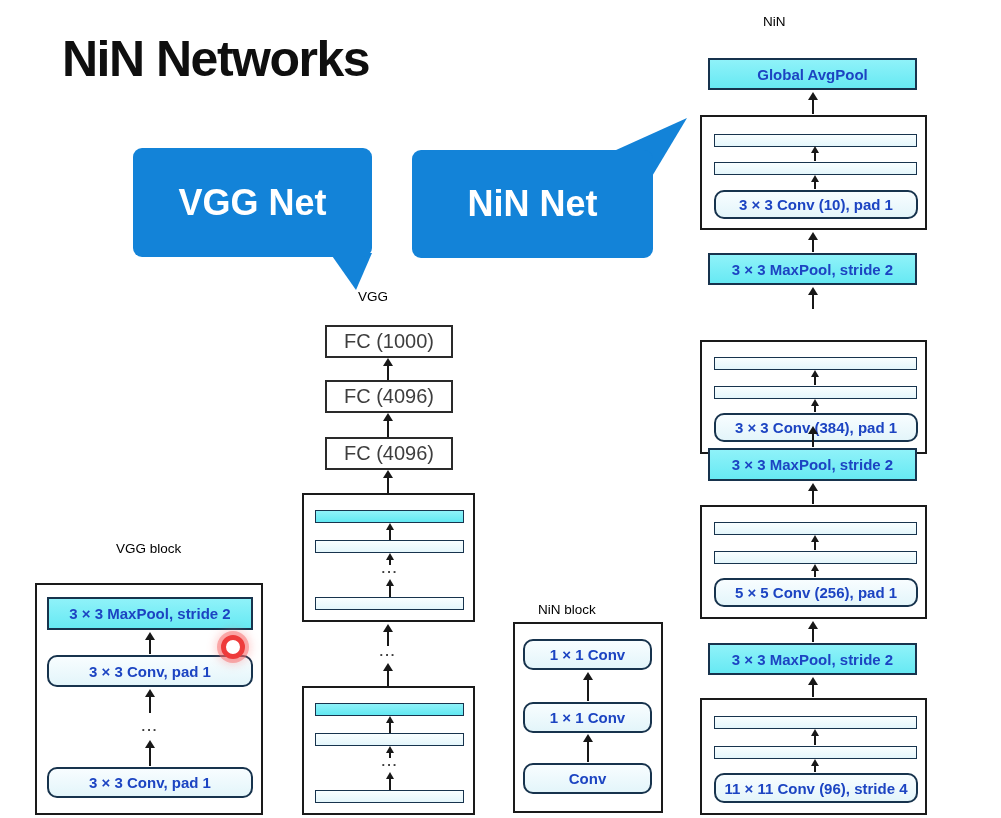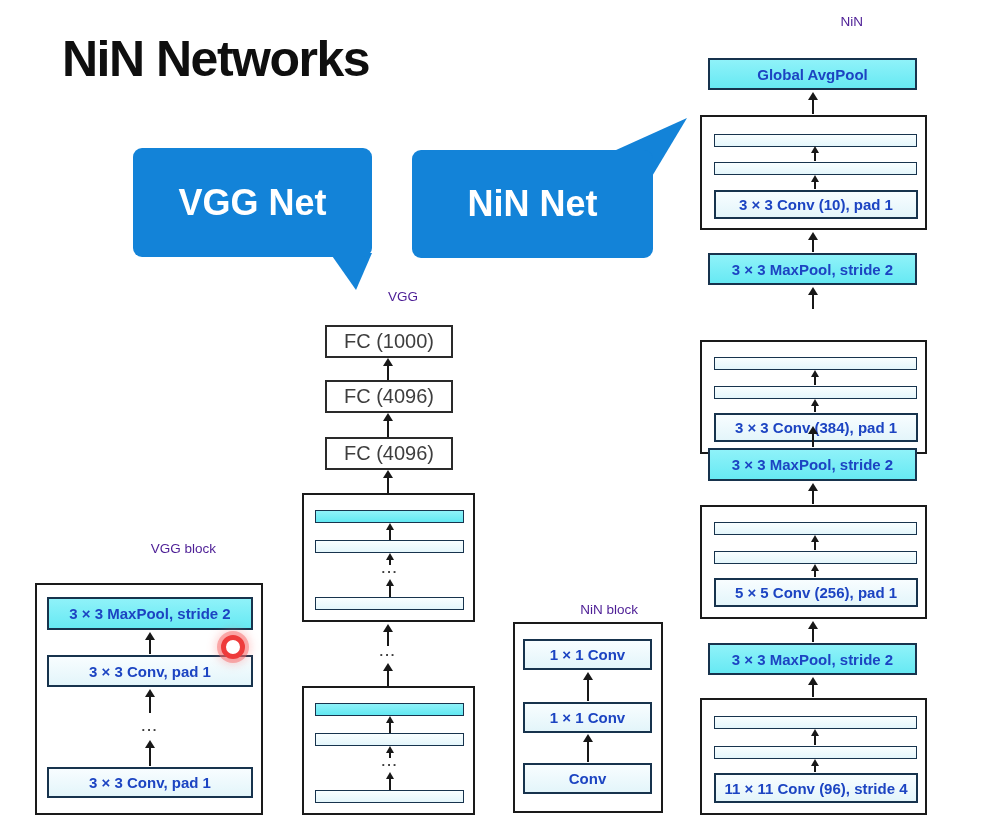--- a/index.html
+++ b/index.html
@@ -19,29 +19,29 @@
     position:absolute;left:62px;top:30px;font-size:50px;font-weight:700;
     color:#0f0f0f;letter-spacing:-1.5px;white-space:nowrap;
   }
   .bubble{
     position:absolute;background:var(--bubble-blue);border-radius:9px;
     display:flex;align-items:center;justify-content:center;
     color:#fff;font-size:36px;font-weight:700;z-index:3;
   }
   .tail{position:absolute;color:var(--bubble-blue);z-index:2;}
   .label{
-    position:absolute;font-size:13.5px;color:#4c1d95;text-align:right;white-space:nowrap;
+    position:absolute;font-size:13.5px;color:#000000;text-align:left;white-space:nowrap;
   }
   .box{
     position:absolute;box-sizing:border-box;display:flex;align-items:center;justify-content:center;
     font-size:15px;font-weight:700;color:var(--text-blue);
     border:2px solid var(--box-border);white-space:nowrap;
   }
   .box.bright{background:linear-gradient(180deg,#8ff2f9,#67e9f3);}
-  .box.light{background:linear-gradient(180deg,#f8fdff,#e3f5fa);}
+  .box.light{background:linear-gradient(180deg,#f8fdff,#e3f5fa);border-radius:10px;}
   .box.fc{background:#fff;border:2px solid #2a2a2a;color:#3e3e3e;font-weight:400;font-size:20px;}
   .outline-box{position:absolute;box-sizing:border-box;border:2px solid var(--outline);background:#fff;}
   .strip{position:absolute;box-sizing:border-box;height:13px;border:1.5px solid var(--box-border);}
   .strip.bright{background:linear-gradient(180deg,#8ff2f9,#62e8f2);}
   .strip.light{background:linear-gradient(180deg,#f9feff,#e4f6fb);}
   .arrow{position:absolute;width:14px;transform:translateX(-7px);}
   .arrow .stem{position:absolute;left:6px;top:6px;bottom:0;width:2px;background:#181818;}
   .arrow .head{position:absolute;left:2px;top:0;width:0;height:0;
     border-left:5px solid transparent;border-right:5px solid transparent;border-bottom:8px solid #181818;}
   .arrow.sm .stem{top:5px;left:6px;width:1.5px;}

